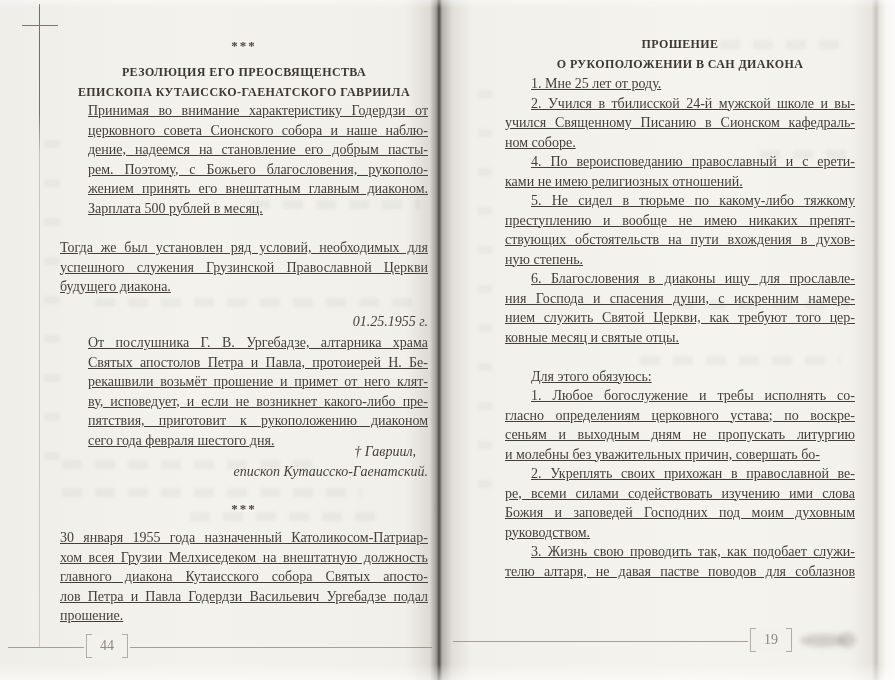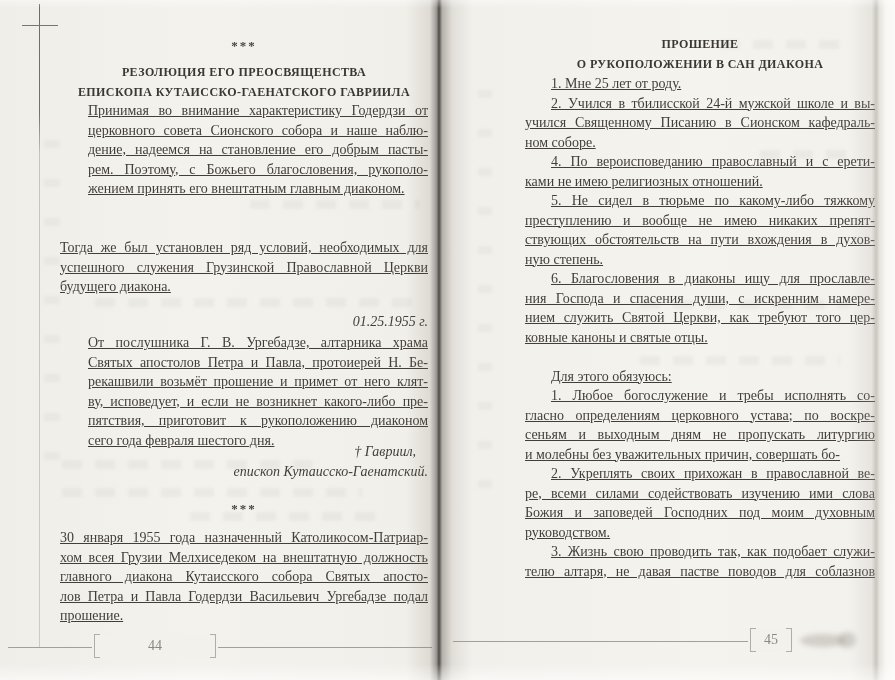--- a/index.html
+++ b/index.html
@@ -48,27 +48,27 @@
   .rule { position:absolute; height:1px; background:#a49f97; }
   .rule.left-page-rule { top:647px; left:8px; width:424px; }
   .rule.right-page-rule { top:641px; left:453px; width:300px; }
 
   
   .pnum { position:absolute; display:flex; align-items:center; background:#f3f1ec; padding:0 2px; z-index:3; }
   .bkt { width:6px; height:24px; box-sizing:border-box; }
   .bkt.l { border-left:1px solid #b2ada5; border-top:1px solid #b2ada5; border-bottom:1px solid #b2ada5; }
   .bkt.r { border-right:1px solid #b2ada5; border-top:1px solid #b2ada5; border-bottom:1px solid #b2ada5; }
   .pnum .num { padding:0 8px; font-size:14px; color:#8d8880; }
-  .pnum.p44 { left:92px; top:634px;gap:40px; }
+  .pnum.p44 { left:84px; top:634px; }
   .pnum.p45 { left:748px; top:628px; }
 
   
   .page-col { position:absolute; top:0; font-size:14px; line-height:19.5px; }
   .col-left  { left:60px;  width:368px; height:680px; }
-  .col-right { left:505px; width:350px; height:680px;margin-left:20px; }
+  .col-right { left:505px; width:350px; height:680px; }
 
   .abs { position:absolute; left:0; right:0; }
   .center { text-align:center; }
   .sep { font-weight:bold; font-size:13px; letter-spacing:2px; color:#4a453f; }
   .doc-title { font-weight:bold; font-size:12px; line-height:20px; letter-spacing:0.4px; color:#3b3733; }
 
   .para { }
   .para .line { text-align:justify; text-align-last:justify; overflow:hidden; white-space:nowrap;text-decoration:underline; }
   .para .line:last-child { text-align-last:left; }
   .para.cont .line:last-child { text-align-last:justify; }
@@ -116,20 +116,21 @@
       <div>РЕЗОЛЮЦИЯ ЕГО ПРЕОСВЯЩЕНСТВА</div>
       <div>ЕПИСКОПА КУТАИССКО-ГАЕНАТСКОГО ГАВРИИЛА</div>
     </div>
 
     <div class="abs para blockquote" style="top:101px;">
         <div class="line">Принимая во внимание характеристику Годердзи от</div>
         <div class="line">церковного совета Сионского собора и наше наблю-</div>
         <div class="line">дение, надеемся на становление его добрым пасты-</div>
         <div class="line">рем. Поэтому, с Божьего благословения, рукополо-</div>
         <div class="line">жением принять его внештатным главным диаконом.</div>
+        <div class="line">Зарплата 500 рублей в месяц.</div>
       </div>
 
     <div class="abs para" style="top:238px;">
         <div class="line">Тогда же был установлен ряд условий, необходимых для</div>
         <div class="line">успешного служения Грузинской Православной Церкви</div>
         <div class="line">будущего диакона.</div>
       </div>
 
     <div class="abs date-line" style="top:312px;">01.25.1955 г.</div>
 
@@ -180,21 +181,21 @@
       <div class="para indent-first">
           <div class="line">5. Не сидел в тюрьме по какому-либо тяжкому</div>
           <div class="line">преступлению и вообще не имею никаких препят-</div>
           <div class="line">ствующих обстоятельств на пути вхождения в духов-</div>
           <div class="line">ную степень.</div>
         </div>
       <div class="para indent-first">
           <div class="line">6. Благословения в диаконы ищу для прославле-</div>
           <div class="line">ния Господа и спасения души, с искренним намере-</div>
           <div class="line">нием служить Святой Церкви, как требуют того цер-</div>
-          <div class="line">ковные каноны и святые отцы.</div>
+          <div class="line">ковные месяц и святые отцы.</div>
         </div>
 
       <div class="para indent-first" style="margin-top:19.5px;">
           <div class="line">Для этого обязуюсь:</div>
         </div>
 
       <div class="para indent-first">
           <div class="line">1. Любое богослужение и требы исполнять со-</div>
           <div class="line">гласно определениям церковного устава; по воскре-</div>
           <div class="line">сеньям и выходным дням не пропускать литургию</div>
@@ -213,21 +214,21 @@
     </div>
   </div>
 
   <div class="pnum p44">
     <span class="bkt l"></span>
     <span class="num">44</span>
     <span class="bkt r"></span>
   </div>
   <div class="pnum p45">
     <span class="bkt l"></span>
-    <span class="num">45</span>
+    <span class="num">19</span>
     <span class="bkt r"></span>
   </div>
   <div class="smudge" style="left:800px; top:634px;"></div>
   <div class="smudge" style="left:838px; top:632px; width:18px; height:16px;"></div>
 
   <div class="spine"></div>
   <div class="page-edge-right"></div>
   <div class="fade-bottom"></div>
   <div class="fade-top"></div>
 </div>

